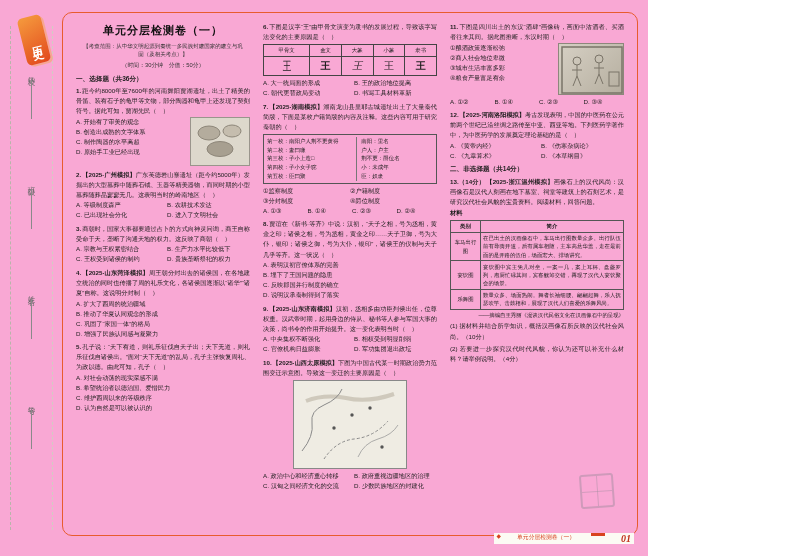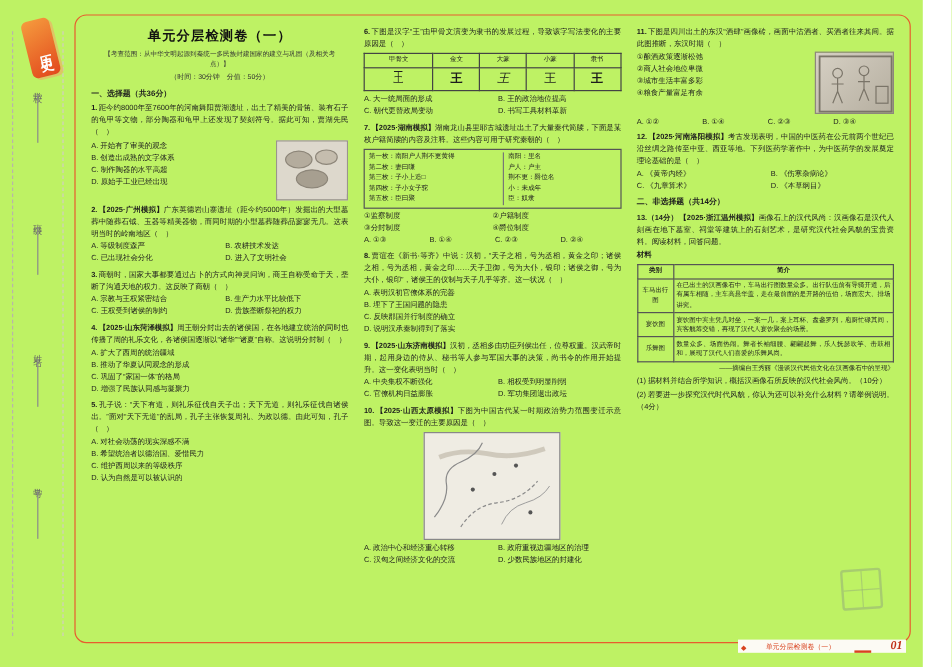--- a/index.html
+++ b/index.html
@@ -1,19 +1,19 @@
 <!DOCTYPE html>
 <html><head>
 <meta charset="utf-8">
 <style>
   * { box-sizing: border-box; margin: 0; padding: 0; }
   html,body { width:793px; height:556px; }
   body { font-family:"Liberation Sans","DejaVu Sans",sans-serif; background:#ffffff; }
 
-  .sheet { position:relative; width:769px; height:556px; background:#bef264; overflow:hidden; }
+  .sheet { position:relative; width:648px; height:556px; background:#f9a8d4; overflow:hidden; }
 
   .frame { position:absolute; left:62px; top:12px; right:10px; bottom:20px;
            border:1.4px solid #e85c2e; border-radius:10px; }
 
   .badge { position:absolute; left:22px; top:16px; width:24px; height:48px;
            background:linear-gradient(160deg,#f59a3d,#e2491d); border-radius:5px;
            transform:rotate(-14deg); color:#fff; font-weight:700; font-size:11px;
            letter-spacing:2px; writing-mode:vertical-rl;
            display:flex; align-items:center; justify-content:center;
            box-shadow:2px 2px 0 rgba(243,166,104,.6); }
@@ -76,21 +76,21 @@
   .mtable th, .mtable td { border:0.7px solid #555; padding:1.5px 2px;
                            font-size:5.4px; line-height:1.5; }
   .mtable th { text-align:center; font-weight:700; }
   .mtable td.cat { width:30px; text-align:center; }
   .mtable td.desc { text-align:justify; }
 
   .mat-label { font-weight:800; margin:1px 0; }
   .source { text-align:right; font-size:5.4px; margin:1px 0 2px; }
   .subq { margin-top:2px; }
 
-  .footer { position:absolute; right:14px; bottom:12px; display:flex; align-items:flex-end;
+  .footer { position:absolute; right:14px; bottom:12px; display:flex; align-items:flex-start;
             gap:16px; background:#fcfaf4; padding:0 3px; color:#d8431f; font-size:5.8px; }
   .f-bar { width:14px; height:2.5px; background:#d8431f; }
   .f-page { font-size:10px; font-weight:800; font-style:italic; color:#c03018;
             font-family:"Liberation Serif",serif; }
 
   .seal { position:absolute; right:34px; bottom:48px; width:34px; height:34px;
           border:2.5px solid rgba(120,128,134,.55); border-radius:3px;
           transform:rotate(-4deg); opacity:.6;
           background:
             linear-gradient(rgba(120,128,134,.5),rgba(120,128,134,.5)) center/100% 1px no-repeat,

